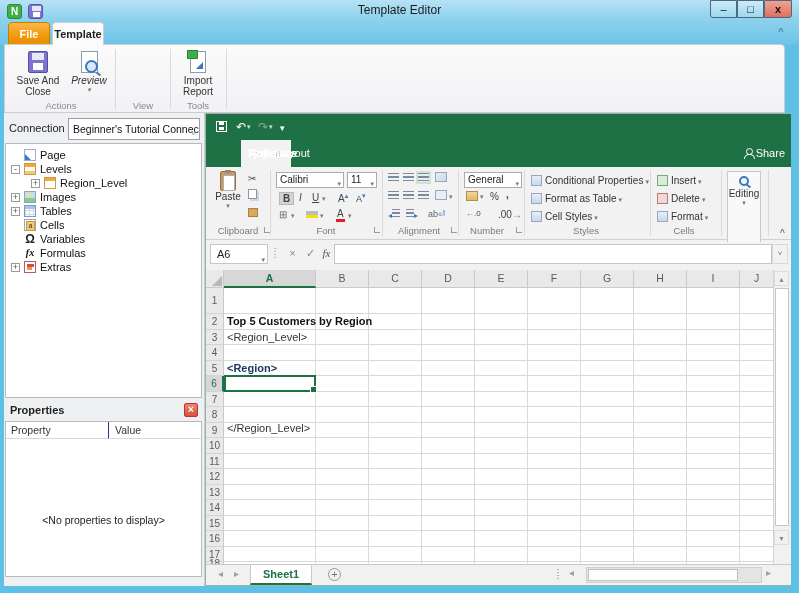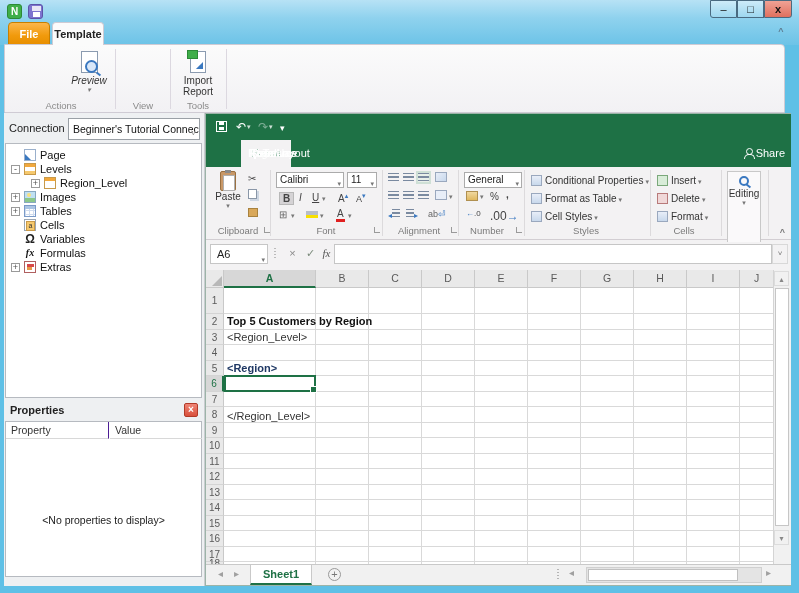--- a/index.html
+++ b/index.html
@@ -190,30 +190,35 @@
   #h-right{left:560px;top:2px;}
   #h-track{position:absolute;left:380px;top:2px;width:176px;height:16px;background:#e4e4e4;border:1px solid #d0d0d0;}
   #h-thumb{position:absolute;left:1px;top:1px;width:150px;height:12px;background:#fff;border:1px solid #c0c0c0;}
 </style>
 </head>
 <body>
 
 <div class="abs" id="titlebar">
   <div class="abs tb-ico" id="app-logo">N</div>
   <div class="abs tb-ico" id="qs-save"></div>
+  <div class="abs" id="win-title">Template Editor</div>
   <div class="abs winbtn" id="btn-min">–</div>
   <div class="abs winbtn" id="btn-max">□</div>
   <div class="abs winbtn" id="btn-close">x</div>
   <div class="abs" id="ribbon-collapse">^</div>
 </div>
 
 <div class="abs etab" id="tab-file">File</div>
 <div class="abs etab" id="tab-template">Template</div>
 
 <div class="abs" id="eribbon">
+  <div class="abs ebtn" id="btn-savclose">
+    <div class="eico ico-floppy"></div>
+    <div class="lbl">Save And Close</div>
+  </div>
   <div class="abs ebtn" id="btn-preview">
     <div class="eico ico-page ico-mag"></div>
     <div class="lbl">Preview</div>
     <div style="font-size:7px;color:#777;">▾</div>
   </div>
   <div class="abs esep" style="left:110px"></div>
   <div class="abs esep" style="left:165px"></div>
   <div class="abs ebtn" id="btn-import">
     <div class="eico ico-import"></div>
     <div class="lbl">Import Report</div>
@@ -359,21 +364,21 @@
     <div class="xsep" style="left:252px"></div>
 
     <div class="xl-dd" style="left:258px;top:5px;width:58px">
       <span>General</span><span class="dd-caret">▾</span>
     </div>
     <div class="mini" style="left:260px;top:24px;width:12px;height:10px;background:linear-gradient(#f0d8a0,#e0b860);border:1px solid #b09050"></div>
     <div class="mini" style="left:274px;top:26px;font-size:7px;color:#777">▾</div>
     <div class="mini" style="left:284px;top:24px">%</div>
     <div class="mini" style="left:300px;top:22px;font-weight:bold">,</div>
     <div class="mini" style="left:260px;top:42px;font-size:8px"><span style="color:#3a78c0">←</span><span>.0</span></div>
-    <div class="mini" style="left:284px;top:42px;font-size:12px"><span>.00</span><span style="color:#3a78c0">→</span></div>
+    <div class="mini" style="left:292px;top:42px;font-size:10px"><span>.00</span><span style="color:#3a78c0">→</span></div>
     <div class="xsep" style="left:318px"></div>
 
     <div class="fmt-btn" style="left:325px;top:5px">
       <span class="cico"></span><span>Conditional Properties</span><span class="caret-s">▾</span>
     </div>
     <div class="fmt-btn" style="left:325px;top:23px">
       <span class="cico"></span><span>Format as Table</span><span class="caret-s">▾</span>
     </div>
     <div class="fmt-btn" style="left:325px;top:41px">
       <span class="cico"></span><span>Cell Styles</span><span class="caret-s">▾</span>
@@ -476,21 +481,21 @@
       <div class="vline" style="left: 268px; height: 278px;"></div>
       <div class="vline" style="left: 321px; height: 278px;"></div>
       <div class="vline" style="left: 374px; height: 278px;"></div>
       <div class="vline" style="left: 427px; height: 278px;"></div>
       <div class="vline" style="left: 480px; height: 278px;"></div>
       <div class="vline" style="left: 533px; height: 278px;"></div>
       <div class="vline" style="left: 567px; height: 278px;"></div>
       <div class="celltext" style="top: 44px; height: 15.5px; line-height: 15.5px; font-weight: bold; color: rgb(17, 17, 17); left: 21px;">Top 5 Customers by Region</div>
       <div class="celltext" style="top: 59.5px; height: 15.5px; line-height: 15.5px; color: rgb(51, 51, 51); left: 21px;">&lt;Region_Level&gt;</div>
       <div class="celltext" style="top: 90.5px; height: 15.5px; line-height: 15.5px; font-weight: bold; color: rgb(31, 56, 100); left: 21px;">&lt;Region&gt;</div>
-      <div class="celltext" style="top: 139px; height: 15.5px; line-height: 15.5px; color: rgb(51, 51, 51); left: 21px;">&lt;/Region_Level&gt;</div>
+      <div class="celltext" style="top: 151px; height: 15.5px; line-height: 15.5px; color: rgb(51, 51, 51); left: 21px;">&lt;/Region_Level&gt;</div>
       <div class="" id="sel-box" style="left: 18px; top: 105px; width: 92px; height: 16.5px;"></div>
     </div>
 
   <div id="vscroll">
     <div class="sc-btn" id="v-up">▴</div>
     <div id="v-thumb"></div>
     <div class="sc-btn" id="v-dn">▾</div>
   </div>
 
   <div id="sheetbar">

